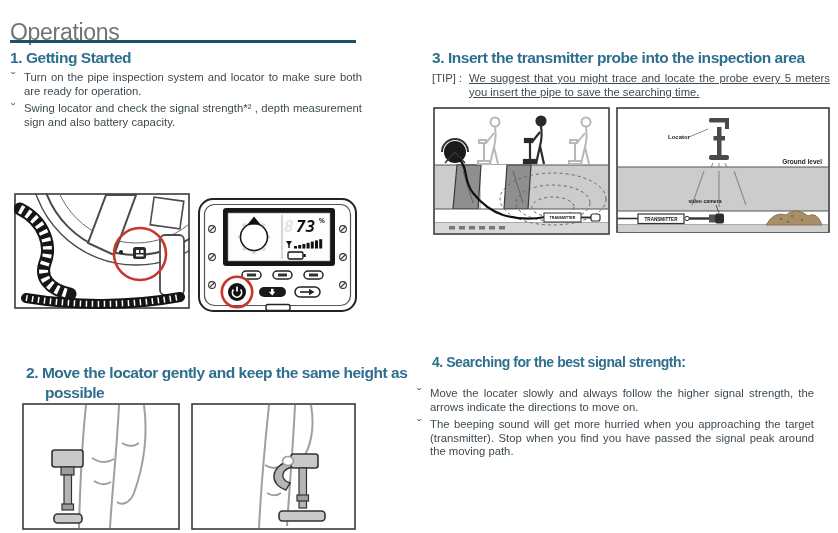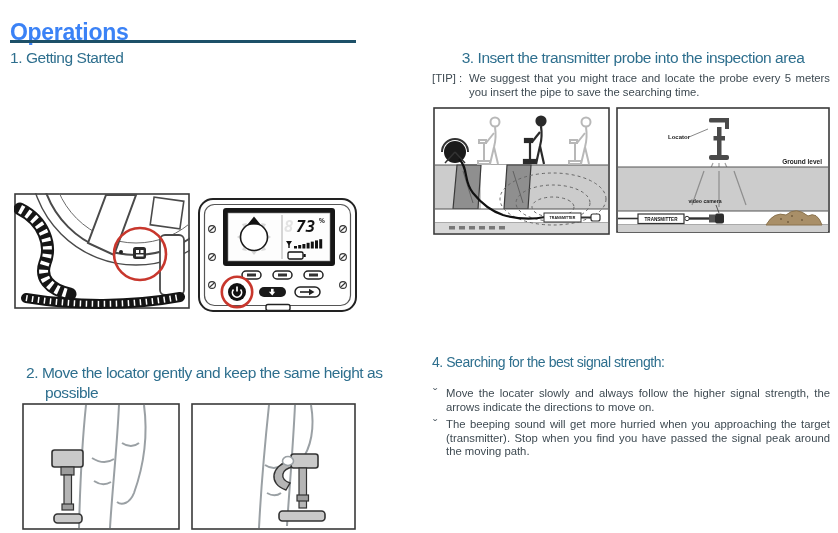--- a/index.html
+++ b/index.html
@@ -4,58 +4,60 @@
 <style>
   html,body{margin:0;padding:0;}
   body{
     width:838px;height:533px;background:#ffffff;
     font-family:"Liberation Sans",sans-serif;color:#3e4a52;
     position:relative;overflow:hidden;
   }
   .abs{position:absolute;}
   
   .page-title{
-    left:10px;top:4px;font-size:23px;font-weight:bold;color:#3b82f6;
+    left:10px;top:4px;font-size:23px;font-weight:normal;color:#737373;
     letter-spacing:-0.3px;
   }
   .title-rule{left:10px;top:40px;width:346px;height:3px;background:#1d5068;}
   
   .sec-h{
-    color:#2e6f8e;font-size:15.5px;font-weight:normal;letter-spacing:-0.45px;
+    color:#2e6f8e;font-size:15.5px;font-weight:bold;letter-spacing:-0.45px;
     line-height:1.26;
   }
   .hang{padding-left:19px;text-indent:-19px;}
   
   ul.blist{list-style:none;margin:0;padding:0;}
   ul.blist li{
     position:relative;padding-left:14px;margin-bottom:4px;
     font-size:11.3px;line-height:13.6px;text-align:justify;color:#3e4a52;
   }
   ul.blist li::before{
     content:"ˇ";position:absolute;left:1px;top:0px;color:#5b6770;
     font-size:13px;line-height:13px;
   }
   
   .tip{display:flex;font-size:11.3px;line-height:13.6px;color:#3e4a52;}
   .tip-label{flex:0 0 37px;white-space:nowrap;}
-  .tip-text{flex:1;text-align:justify;}
+  .tip-text{flex:1;text-align:justify;text-decoration:underline;}
   figure{margin:0;}
   svg text{font-family:"Liberation Sans",sans-serif;}
   .lcd-num{font-family:"DejaVu Sans Mono",monospace;font-style:italic;font-weight:bold;}
 </style>
 </head>
 <body>
 
 <div id="page">
 
   <h1 class="abs page-title">Operations</h1>
   <div class="abs title-rule"></div>
 
   <h2 class="abs sec-h" style="left:10px;top:48px;margin:0;">1. Getting Started</h2>
   <ul class="abs blist" style="left:10px;top:71px;width:352px;">
+    <li><span>Turn on the pipe inspection system and locator to make sure both are ready for operation.</span></li>
+    <li><span>Swing locator and check the signal strength*² , depth measurement sign and also battery capacity.</span></li>
   </ul>
 
   <figure class="abs" style="left:14px;top:193px;">
     <svg width="176" height="116" viewBox="0 0 176 116">
       <rect x="1" y="1" width="174" height="114" fill="#ffffff" stroke="#3a3a3a" stroke-width="1.6"></rect>
       <g>
         <circle cx="122" cy="-34" r="96" fill="none" stroke="#4a4a4a" stroke-width="2"></circle>
         <circle cx="122" cy="-34" r="106" fill="none" stroke="#4a4a4a" stroke-width="1.4"></circle>
         <circle cx="122" cy="-34" r="84" fill="none" stroke="#6a6a6a" stroke-width="1"></circle>
       </g>
@@ -200,21 +202,21 @@
         <path d="M98,58 C 80,63 77,81 95,87 L 99,80 C 88,76 90,66 102,64 Z" fill="#b5b5b5" stroke-width="1.4"></path>
         <rect x="100" y="51" width="27" height="14" rx="2.5" fill="#c9c9c9" stroke-width="1.6"></rect>
         <rect x="108" y="65" width="7.5" height="40" fill="#b5b5b5" stroke-width="1.2"></rect>
         <rect x="106" y="92" width="11.5" height="6" fill="#9d9d9d" stroke-width="1.2"></rect>
         <rect x="88" y="108" width="46" height="10" rx="3.5" fill="#c9c9c9" stroke-width="1.6"></rect>
       </g>
       <ellipse cx="97" cy="58" rx="5.5" ry="4.5" fill="#ffffff" stroke="#9aa0a4" stroke-width="1.6"></ellipse>
     </svg>
   </figure>
 
-  <h2 class="abs sec-h" style="left:432px;top:48px;width:402px;margin:0;white-space:nowrap;text-align:center;">3. Insert the transmitter probe into the inspection area</h2>
+  <h2 class="abs sec-h" style="left:432px;top:48px;width:402px;margin:0;white-space:nowrap;">3. Insert the transmitter probe into the inspection area</h2>
   <div class="abs tip" style="left:432px;top:72px;width:398px;">
     <span class="tip-label">[TIP] :</span>
     <span class="tip-text">We suggest that you might trace and locate the probe every 5 meters you insert the pipe to save the searching time.</span>
   </div>
 
   <figure class="abs" style="left:433px;top:107px;">
     <svg width="177" height="128" viewBox="0 0 177 128">
       <rect x="1" y="1" width="175" height="126" fill="#ffffff" stroke="#3a3a3a" stroke-width="1.6"></rect>
       <rect x="2" y="58" width="173" height="44" fill="#cccccc"></rect>
       <line x1="2" y1="58" x2="175" y2="58" stroke="#555555" stroke-width="1.2"></line>
@@ -329,18 +331,18 @@
         <path d="M150,118 Q 158,104 170,108 Q 180,99 192,109 Q 201,104 206,118 Z" fill="#a98f68" stroke="#8a734f" stroke-width="1"></path>
         <circle cx="165" cy="112" r="0.9" fill="#6f5a3c"></circle>
           <circle cx="176" cy="109" r="0.9" fill="#6f5a3c"></circle>
         <circle cx="186" cy="113" r="0.9" fill="#6f5a3c"></circle>
           <circle cx="172" cy="115" r="0.9" fill="#6f5a3c"></circle>
       </g>
     </svg>
   </figure>
 
   <h2 class="abs sec-h" style="left:432px;top:354px;margin:0;font-size:14px;">4. Searching for the best signal strength:</h2>
-  <ul class="abs blist" style="left:432px;top:387px;width:398px;">
+  <ul class="abs blist" style="left:416px;top:387px;width:398px;">
     <li><span>Move the locater slowly and always follow the higher signal strength, the arrows indicate the directions to move on.</span></li>
     <li><span>The beeping sound will get more hurried when you approaching the target (transmitter). Stop when you find you have passed the signal peak around the moving path.</span></li>
   </ul>
 
 </div>
 
 </body></html>

